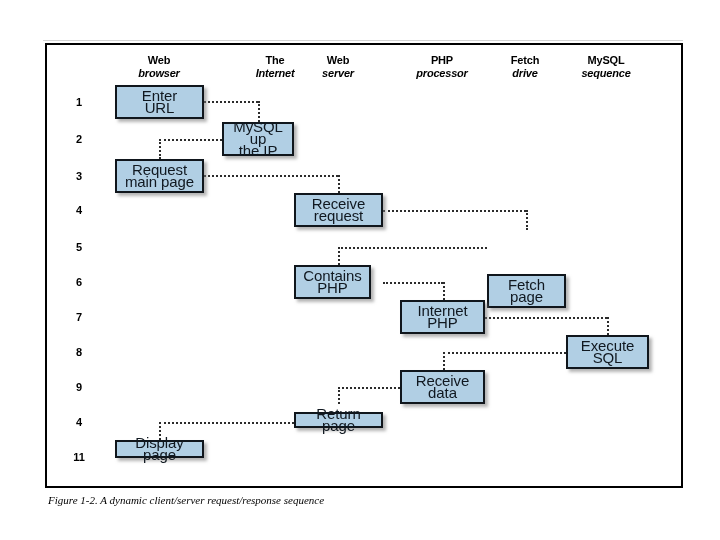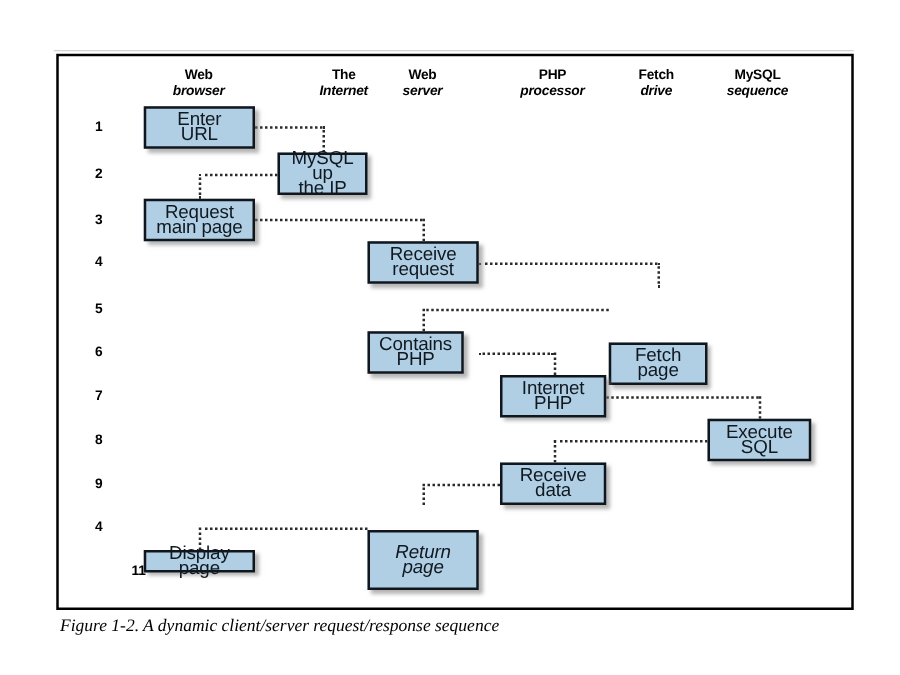--- a/index.html
+++ b/index.html
@@ -81,21 +81,21 @@
     width:0;
     border-left:2px dotted #2b2b2b;
   }
 
   
   .caption{
     position:absolute;
     left:48px;top:494px;
     font-family:"Liberation Serif", serif;
     font-style:italic;
-    font-size:14px;
+    font-size:11px;
     color:#000000;
     white-space:nowrap;
   }
 </style>
 </head>
 <body>
 
 <div id="page">
 
   <div class="top-rule"></div>
@@ -114,21 +114,21 @@
       <div class="row-num" style="left: 68px; top: 96px;">1</div>
       <div class="row-num" style="left: 68px; top: 133px;">2</div>
       <div class="row-num" style="left: 68px; top: 170px;">3</div>
       <div class="row-num" style="left: 68px; top: 204px;">4</div>
       <div class="row-num" style="left: 68px; top: 241px;">5</div>
       <div class="row-num" style="left: 68px; top: 276px;">6</div>
       <div class="row-num" style="left: 68px; top: 311px;">7</div>
       <div class="row-num" style="left: 68px; top: 346px;">8</div>
       <div class="row-num" style="left: 68px; top: 381px;">9</div>
       <div class="row-num" style="left: 68px; top: 416px;">4</div>
-      <div class="row-num" style="left: 68px; top: 451px; margin-left: 32px;">11</div>
+      <div class="row-num" style="left: 68px; top: 451px;">11</div>
     </div>
   <div id="connectors-layer">
       <div class="hconn" style="left: 204px; top: 101px; width: 54px;"></div>
       <div class="vconn" style="left: 258px; top: 101px; height: 21px;"></div>
       <div class="hconn" style="left: 159px; top: 139px; width: 63px;"></div>
       <div class="vconn" style="left: 159px; top: 139px; height: 20px;"></div>
       <div class="hconn" style="left: 204px; top: 175px; width: 134px;"></div>
       <div class="vconn" style="left: 338px; top: 175px; height: 18px;"></div>
       <div class="hconn" style="left: 383px; top: 210px; width: 143px;"></div>
       <div class="vconn" style="left: 526px; top: 210px; height: 20px;"></div>
@@ -166,21 +166,21 @@
       </div>
       <div class="node" style="left: 400px; top: 300px; width: 85px; height: 34px;">
         <div class="lbl"><span>Internet</span><span class="l2">PHP</span></div>
       </div>
       <div class="node" style="left: 566px; top: 335px; width: 83px; height: 34px;">
         <div class="lbl"><span>Execute</span><span class="l2">SQL</span></div>
       </div>
       <div class="node" style="left: 400px; top: 370px; width: 85px; height: 34px;">
         <div class="lbl"><span>Receive</span><span class="l2">data</span></div>
       </div>
-      <div class="node" style="left: 294px; top: 424px; width: 89px; height: 48px; font-style: italic;">
+      <div class="node" style="left: 294px; top: 412px; width: 89px; height: 16px;">
         <div class="lbl"><span>Return</span><span class="l2">page</span></div>
       </div>
       <div class="node" style="left: 115px; top: 440px; width: 89px; height: 18px;">
         <div class="lbl"><span>Display</span><span class="l2">page</span></div>
       </div>
     </div>
 
   <div class="caption">Figure 1-2. A dynamic client/server request/response sequence</div>
 
 </div>

